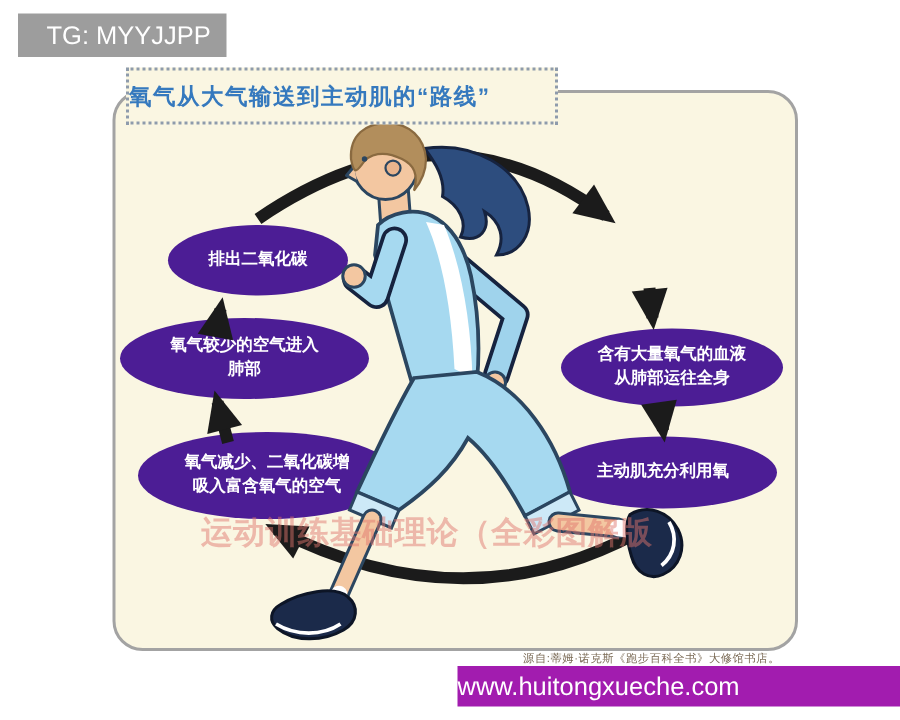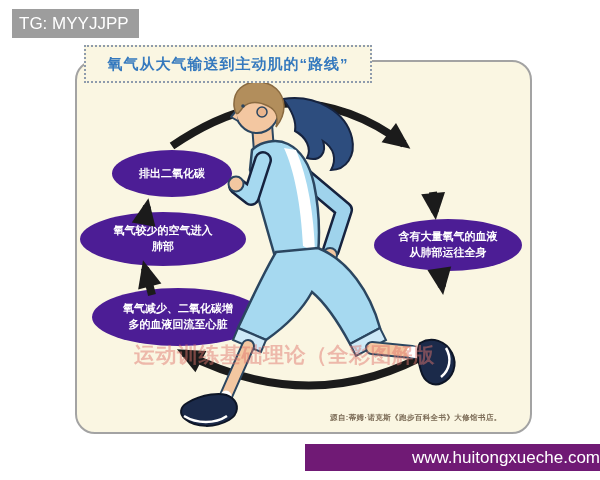--- a/index.html
+++ b/index.html
@@ -5,21 +5,21 @@
   html,body{margin:0;padding:0;background:#ffffff;font-family:"Liberation Sans",sans-serif;}
   #stage{position:relative;width:600px;height:480px;background:#ffffff;overflow:hidden;}
 
   
   .panel{position:absolute;left:75px;top:60px;width:457px;height:374px;
          background:#faf6e2;border:2px solid #a3a3a3;border-radius:20px;box-sizing:border-box;}
 
   
   .title-box{position:absolute;left:84px;top:45px;width:288px;height:38px;
              background:#faf6e2;border:2px dotted #8e9bac;box-sizing:border-box;
-             display:flex;align-items:center;justify-content:center;z-index:6;}
+             display:flex;align-items:center;z-index:6;}
   .title-box span{color:#3579be;font-weight:bold;font-size:15px;letter-spacing:1px;}
 
   
   .node{position:absolute;background:#4c1d95;border-radius:50%;
         display:flex;align-items:center;justify-content:center;z-index:2;}
   .node span{color:#ffffff;font-weight:bold;font-size:11px;line-height:1.45;
              text-align:center;white-space:pre-line;}
 
   .n-l1{left:112px;top:150px;width:120px;height:47px;}
   .n-l2{left:80px; top:212px;width:166px;height:54px;align-items:center;}
@@ -30,30 +30,30 @@
 
   
   #art{position:absolute;left:0;top:0;width:600px;height:480px;z-index:3;pointer-events:none;}
 
   
   .wm-center{position:absolute;left:110px;top:341px;width:320px;z-index:5;
              color:rgba(224,118,108,0.48);font-size:21px;font-weight:bold;
              letter-spacing:0.5px;white-space:nowrap;margin-left:24px;}
 
   
-  .credit{position:absolute;left:330px;top:413px;width:190px;z-index:6;
-          color:#7a6a55;font-size:7.5px;letter-spacing:0.4px;font-weight:bold;}
+  .credit{position:absolute;left:330px;top:434px;width:190px;z-index:6;
+          color:#7a6a55;font-size:7.5px;text-align:right;letter-spacing:0.4px;}
 
   
   .tg{position:absolute;left:12px;top:9px;height:29px;z-index:7;background:#9d9d9d;
-      color:#ffffff;font-size:17px;line-height:29px;padding:0 10px 0 7px;}
+      color:#ffffff;font-size:17px;line-height:29px;padding:0 10px 0 19px;}
 
   
   .urlbar{position:absolute;left:305px;top:444px;width:295px;height:27px;z-index:7;
-          background:#701a75;color:#ffffff;font-size:17px;line-height:27px;text-align:right;}
+          background:#a21caf;color:#ffffff;font-size:17px;line-height:27px;text-align:left;}
 </style>
 </head>
 <body>
 
 <div id="stage">
 
   <div class="panel"></div>
 
   <div class="title-box">
     <span>氧气从大气输送到主动肌的“路线”</span>
@@ -61,25 +61,28 @@
 
   <div class="node n-l1">
     <span>排出二氧化碳</span>
   </div>
   <div class="node n-l2">
     <span>氧气较少的空气进入
 肺部</span>
   </div>
   <div class="node n-l3">
     <span>氧气减少、二氧化碳增
-多的血液回流至心脏</span>
+吸入富含氧气的空气</span>
   </div>
   <div class="node n-r2">
     <span>含有大量氧气的血液
 从肺部运往全身</span>
+  </div>
+  <div class="node n-r3">
+    <span>主动肌充分利用氧</span>
   </div>
 
   <svg id="art" viewBox="0 0 600 480">
     <defs>
       <marker id="arrow" markerUnits="userSpaceOnUse" markerWidth="30" markerHeight="28" refX="20" refY="14" orient="auto">
         <path d="M1,2 L28,14 L1,26 Z" fill="#1b1b1b"></path>
       </marker>
     </defs>
 
     <g stroke="#1b1b1b" fill="none" stroke-width="8">

